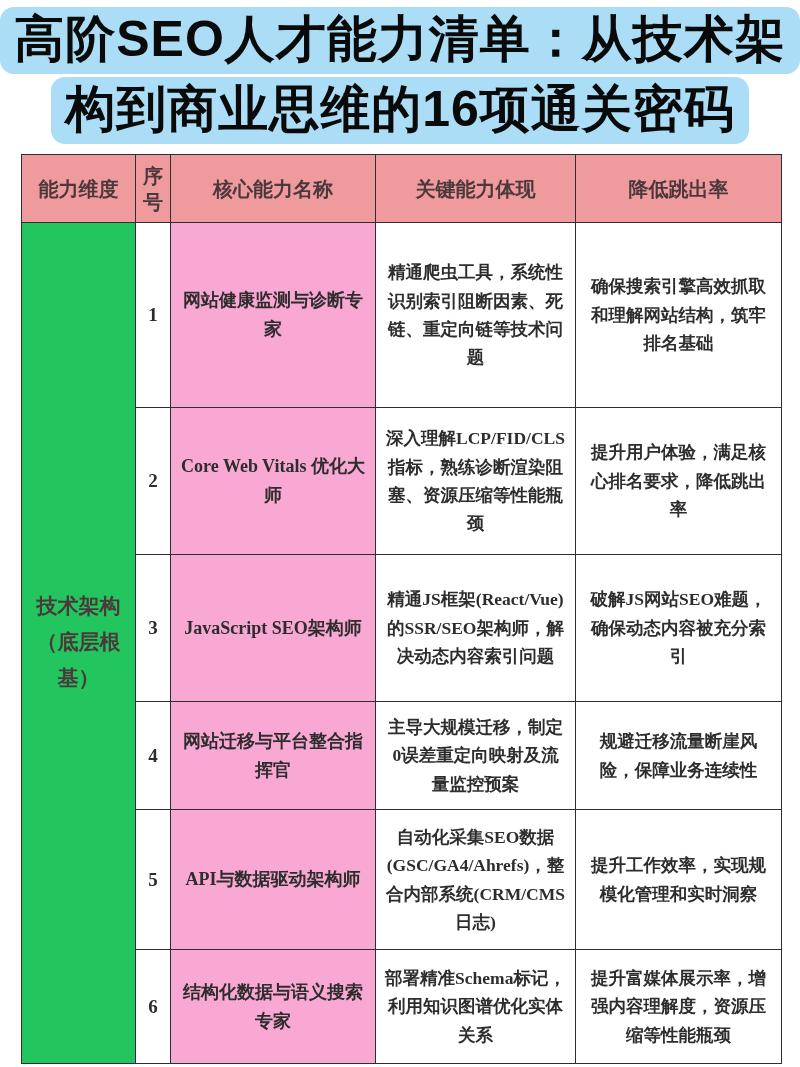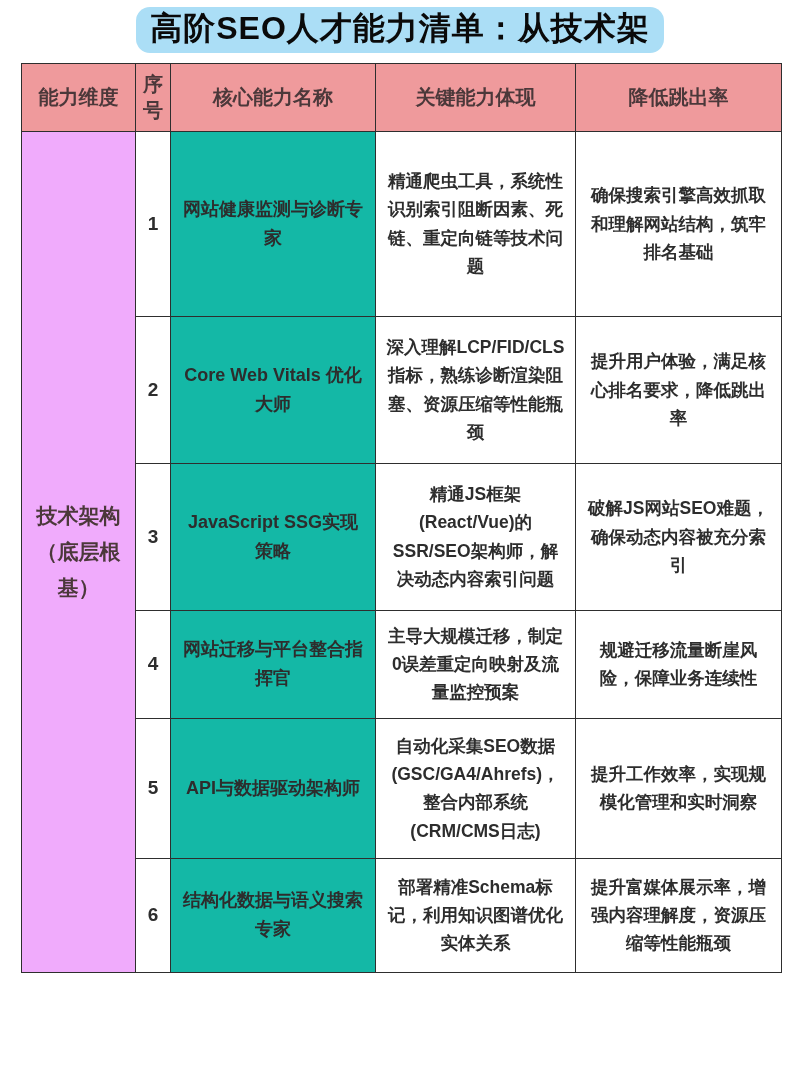--- a/index.html
+++ b/index.html
@@ -13,71 +13,72 @@
   
   .title-wrap {
     padding-top: 7px;
     text-align: center;
   }
   .title-line {
     display: inline-block;
     background: #abdef6;
     border-radius: 14px;
     padding: 3px 14px 5px 14px;
-    font-size: 32px;
+    font-size: 50px;
     line-height: 1.18;
     font-weight: 900;
     color: #0a0a0a;
     letter-spacing: 1px;
     margin-bottom: 3px;
   }
 
   
   .cap-table {
     width: 760px;
     margin: 7px 0 0 21px;
     border-collapse: collapse;
     table-layout: fixed;
+    font-family: Liberation Serif, serif;
   }
   .cap-table td, .cap-table th {
     border: 1.6px solid #2e2e2e;
     text-align: center;
     vertical-align: middle;
     padding: 6px 9px;
     word-break: break-word;
   }
   .cap-table th {
     background: #ef9a9c;
     color: #4b383a;
     font-size: 20px;
     font-weight: 700;
     height: 68px;
     line-height: 1.3;
     padding: 4px 2px;
   }
   .dim-cell {
-    background: #f0abfc;
+    background: #22c55e;
     color: #4b383a;
     font-size: 21px;
     font-weight: 700;
     line-height: 1.7;
     padding: 4px 10px;
   }
   .num-cell {
     font-size: 19px;
     font-weight: 600;
     color: #2d2d2d;
     background: #ffffff;
     padding: 4px 2px;
   }
   .name-cell {
     font-size: 18px;
     font-weight: 700;
     color: #2d2d2d;
-    background: #14b8a6;
+    background: #f9a8d4;
     line-height: 1.6;
   }
   .cap-cell, .val-cell {
     font-size: 17.5px;
     font-weight: 700;
     color: #2d2d2d;
     background: #ffffff;
     line-height: 1.62;
   }
   tr.r1 { height: 185px; }
@@ -85,20 +86,21 @@
   tr.r3 { height: 147px; }
   tr.r4 { height: 108px; }
   tr.r5 { height: 140px; }
   tr.r6 { height: 114px; }
 </style>
 </head>
 <body>
 
 <div class="title-wrap">
   <div><span class="title-line">高阶SEO人才能力清单：从技术架</span></div>
+  <div><span class="title-line">构到商业思维的16项通关密码</span></div>
 </div>
 
 <table class="cap-table">
   <colgroup>
     <col style="width:114px">
     <col style="width:35px">
     <col style="width:205px">
     <col style="width:200px">
     <col style="width:206px">
   </colgroup>
@@ -120,21 +122,21 @@
       <td class="val-cell">确保搜索引擎高效抓取和理解网站结构，筑牢排名基础</td>
     </tr>
     <tr class="r2">
       <td class="num-cell">2</td>
       <td class="name-cell">Core Web Vitals 优化大师</td>
       <td class="cap-cell">深入理解LCP/FID/CLS指标，熟练诊断渲染阻塞、资源压缩等性能瓶颈</td>
       <td class="val-cell">提升用户体验，满足核心排名要求，降低跳出率</td>
     </tr>
     <tr class="r3">
       <td class="num-cell">3</td>
-      <td class="name-cell">JavaScript SSG实现策略</td>
+      <td class="name-cell">JavaScript SEO架构师</td>
       <td class="cap-cell">精通JS框架(React/Vue)的SSR/SEO架构师，解决动态内容索引问题</td>
       <td class="val-cell">破解JS网站SEO难题，确保动态内容被充分索引</td>
     </tr>
     <tr class="r4">
       <td class="num-cell">4</td>
       <td class="name-cell">网站迁移与平台整合指挥官</td>
       <td class="cap-cell">主导大规模迁移，制定0误差重定向映射及流量监控预案</td>
       <td class="val-cell">规避迁移流量断崖风险，保障业务连续性</td>
     </tr>
     <tr class="r5">

